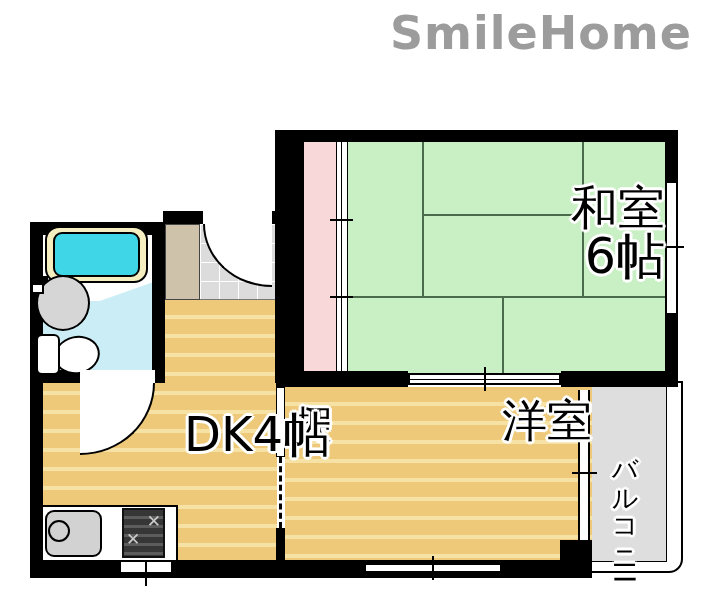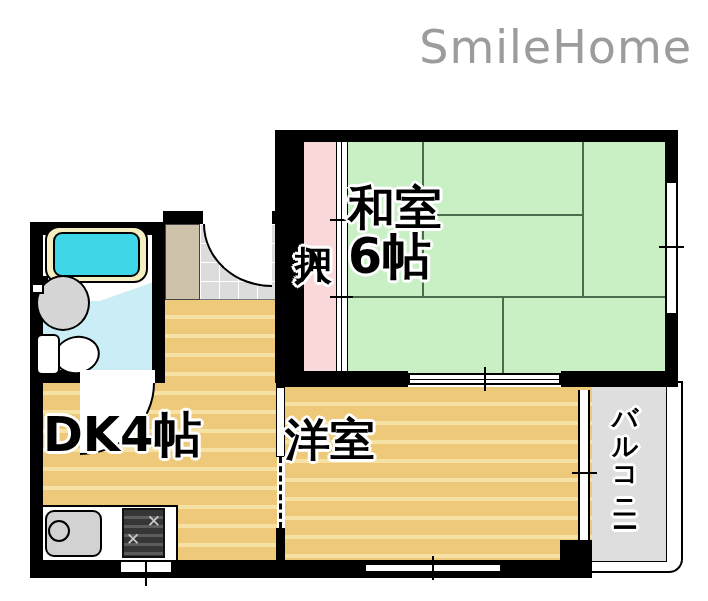--- a/index.html
+++ b/index.html
@@ -9,34 +9,34 @@
     --brand-gray:#9c9c9c;
   }
   html,body{margin:0;padding:0;background:#fff;}
   .canvas{position:relative;width:708px;height:601px;background:#fff;overflow:hidden;
           font-family:"DejaVu Sans","Liberation Sans",sans-serif;}
   .abs{position:absolute;}
   .wall{position:absolute;background:var(--wall);z-index:40;}
   .gap{position:absolute;background:#fff;z-index:45;}
   .tick{position:absolute;background:#000;z-index:60;}
   .floor-wood{background:repeating-linear-gradient(180deg,var(--wood) 0 15px,var(--wood-stripe) 15px 19px);}
-  .label{position:absolute;z-index:70;color:#000;font-weight:bold;text-align:left;line-height:1.02;
+  .label{position:absolute;z-index:70;color:#000;font-weight:normal;text-align:right;line-height:1.02;
          text-shadow:-2px -2px 0 #fff,2px -2px 0 #fff,-2px 2px 0 #fff,2px 2px 0 #fff,
                      -3px 0 0 #fff,3px 0 0 #fff,0 -3px 0 #fff,0 3px 0 #fff;}
   .vtext{writing-mode:vertical-rl;text-orientation:mixed;}
   .slider{position:absolute;background:#fff;border:2px solid #000;z-index:50;}
   .window{position:absolute;background:#fff;border-left:2px solid #000;border-right:2px solid #000;z-index:45;}
   .window-h{position:absolute;background:#fff;border-top:2px solid #000;border-bottom:2px solid #000;z-index:45;}
 </style>
 </head>
 <body>
 
 <div class="canvas">
 
-  <div class="abs" style="right:16px;top:20px;font-size:46px;font-weight:normal;color:var(--brand-gray);letter-spacing:1px;">SmileHome</div>
+  <div class="abs" style="right:16px;top:6px;font-size:46px;font-weight:bold;color:var(--brand-gray);letter-spacing:1px;">SmileHome</div>
 
   <div class="abs" style="left:348px;top:142px;width:317px;height:235px;background:var(--tatami);z-index:10;"></div>
   <div class="abs" style="left:348px;top:296px;width:317px;height:2px;background:var(--tatami-line);z-index:12;"></div>
   <div class="abs" style="left:423px;top:214px;width:160px;height:2px;background:var(--tatami-line);z-index:12;"></div>
   <div class="abs" style="left:422px;top:142px;width:2px;height:156px;background:var(--tatami-line);z-index:12;"></div>
   <div class="abs" style="left:582px;top:142px;width:2px;height:156px;background:var(--tatami-line);z-index:12;"></div>
   <div class="abs" style="left:502px;top:296px;width:2px;height:81px;background:var(--tatami-line);z-index:12;"></div>
 
   <div class="abs" style="left:304px;top:142px;width:32px;height:231px;background:var(--closet-pink);z-index:10;"></div>
 
@@ -132,18 +132,18 @@
   <div class="abs" style="left:276px;top:387px;width:9px;height:70px;background:#fff;border:1px solid #000;box-sizing:border-box;z-index:42;"></div>
   <div class="abs" style="left:279px;top:457px;width:0;height:71px;border-left:3px dashed #000;z-index:42;"></div>
   <div class="wall" style="left:276px;top:528px;width:9px;height:34px;"></div>
 
   <div class="label" style="left:348px;top:184px;width:317px;">
     <div style="font-size:47px;">和室</div>
     <div style="font-size:49px;">6帖</div>
   </div>
   <div class="label vtext" style="left:294px;top:216px;height:160px;font-size:37px;">押入</div>
   <div class="label" style="left:43px;top:410px;width:288px;font-size:48px;">DK4帖</div>
-  <div class="label" style="left:285px;top:398px;width:307px;margin-top:19px;">
+  <div class="label" style="left:285px;top:398px;width:307px;">
     <div style="font-size:45px;">洋室</div>
   </div>
   <div class="label vtext" style="left:612px;top:388px;height:180px;font-size:26px;letter-spacing:2px;">バルコニー</div>
 
 </div>
 
 </body></html>

